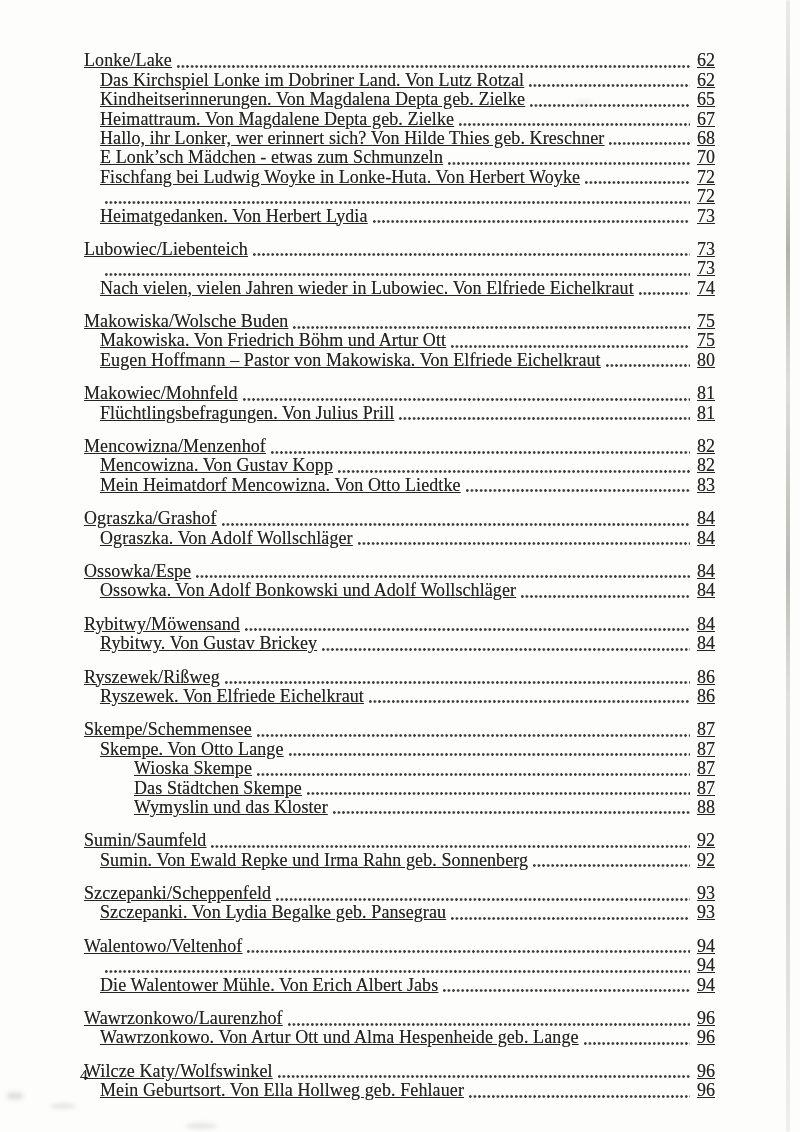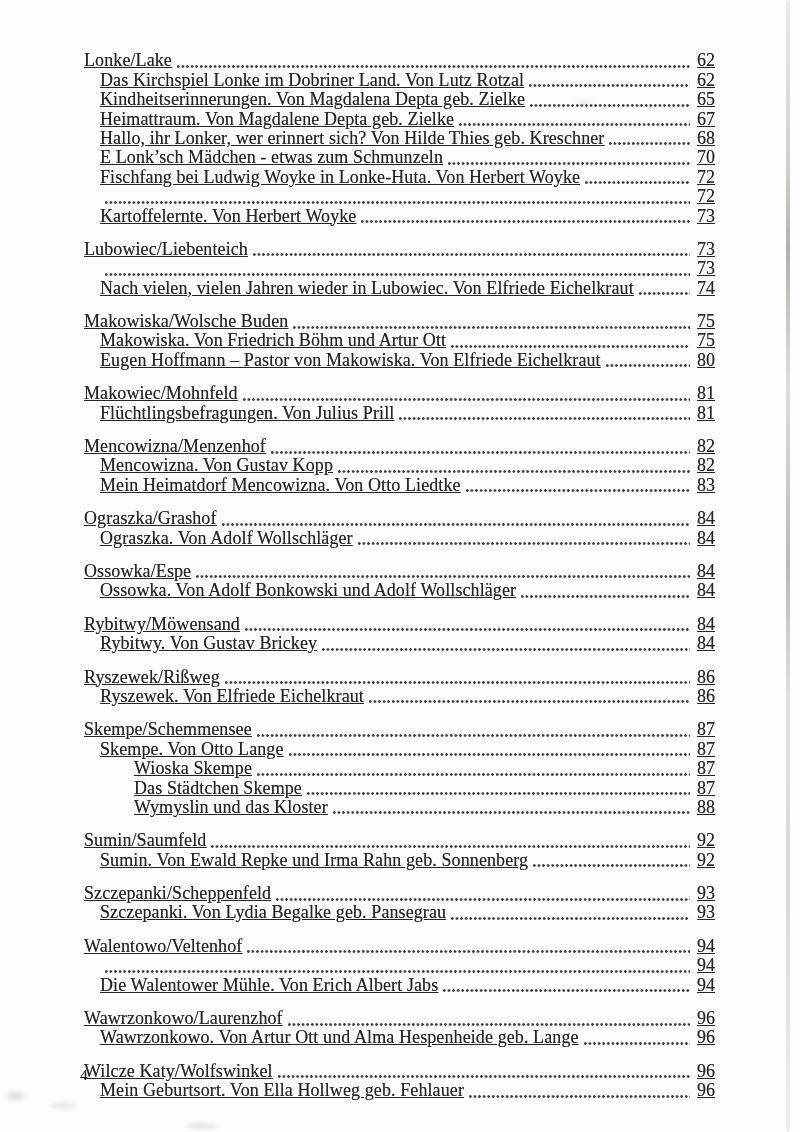--- a/index.html
+++ b/index.html
@@ -113,21 +113,21 @@
         <div class="row lvl1">
           <span class="title">Fischfang bei Ludwig Woyke in Lonke-Huta. Von Herbert Woyke</span>
           <span class="leader"></span>
           <span class="num">72</span>
         </div>
         <div class="row lvl1">
           <span class="leader"></span>
           <span class="num">72</span>
         </div>
         <div class="row lvl1">
-          <span class="title">Kartoffelernte. Von Herbert Woyke</span>
+          <span class="title">Heimatgedanken. Von Herbert Lydia</span>
           <span class="leader"></span>
           <span class="num">73</span>
         </div>
       </div>
       <div class="section">
         <div class="row lvl0">
           <span class="title">Lubowiec/Liebenteich</span>
           <span class="leader"></span>
           <span class="num">73</span>
         </div>

